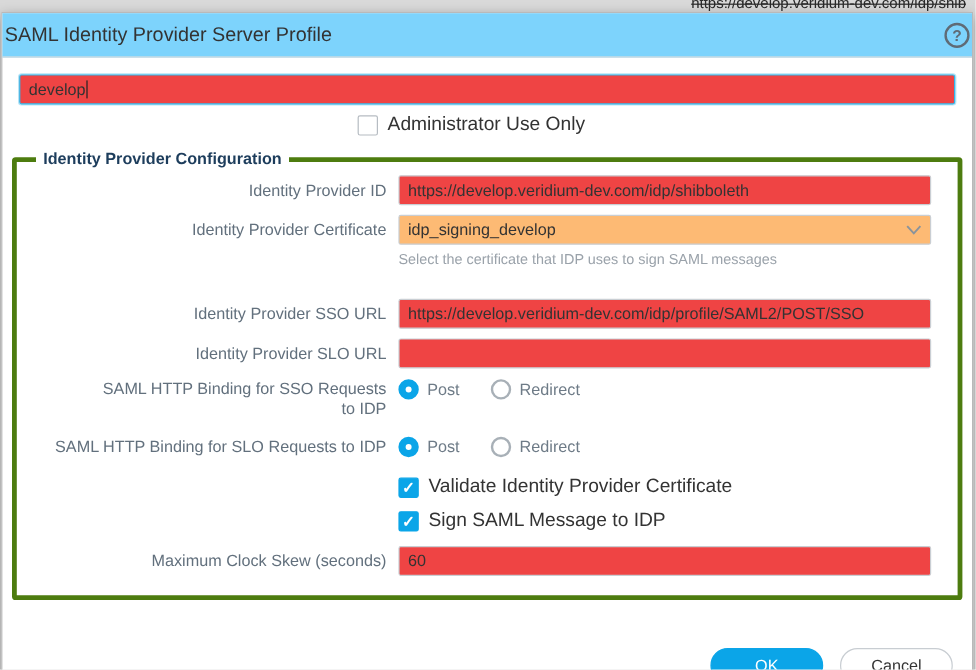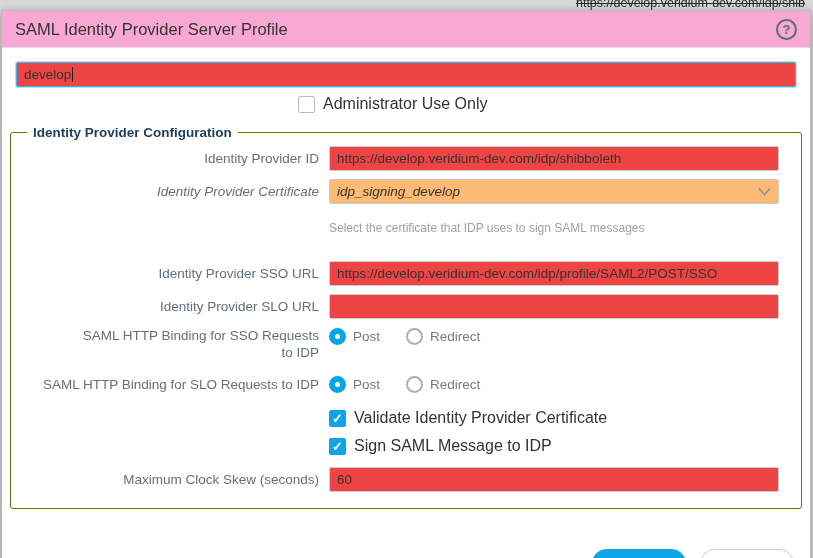--- a/index.html
+++ b/index.html
@@ -20,22 +20,22 @@
     white-space:nowrap;
   }
 
   .dialog {
     position:absolute; top:10px; left:1px; width:810px;
     background:#ffffff; border:1px solid #b9b9b9;
     box-shadow:0 3px 10px rgba(0,0,0,0.35);
   }
   .dialog-header {
     display:flex; align-items:center; justify-content:space-between;
-    background:#f9a8d4; border-bottom:1px solid #dcdcdc;
-    padding:8px 13px; height:37px;
+    background:#7dd3fc; border-bottom:1px solid #dcdcdc;
+    padding:8px 2px; height:37px;
   }
   .dialog-title { font-size:16.5px; color:#333; }
   .help-icon {
     width:21px; height:21px; border:2px solid #5f6b76; border-radius:50%;
     color:#5f6b76; font-size:13px; font-weight:bold;
     display:flex; align-items:center; justify-content:center;
     cursor:pointer; flex:0 0 auto;
   }
 
   .dialog-body { padding:14px 0 0 0; }
@@ -62,21 +62,21 @@
   .selectbox {
     height:25px; border:1px solid #c9ced3; border-radius:2px; background:#fdba74;
     padding:3px 7px; font-size:13.5px; color:#333;
     display:flex; align-items:center; justify-content:space-between; cursor:pointer;
   }
   .chev { flex:0 0 auto; margin-left:6px; }
 
   .help-text { font-size:12px; color:#9aa2aa; margin:3px 14px 12px 0; }
 
   fieldset.group {
-    margin:12px 8px 14px 8px; border:1px solid #4d7c0f; border-radius:3px;
+    margin:12px 8px 14px 8px; border:4px solid #4d7c0f; border-radius:3px;
     padding:6px 8px 14px 8px;
   }
   fieldset.group legend {
     font-size:13.5px; font-weight:bold; color:#1d3d5c; padding:0 6px; margin-left:8px;
   }
 
   
   .checkbox {
     width:17px; height:17px; border:1px solid #b6bcc2; border-radius:2px;
     background:#fff; display:inline-flex; align-items:center; justify-content:center;
@@ -155,21 +155,21 @@
 
         <div class="row">
           <div class="flabel">Identity Provider ID</div>
           <div class="control">
             <div class="textbox">
               <span>https://develop.veridium-dev.com/idp/shibboleth</span>
             </div>
           </div>
         </div>
 
-        <div class="row" style="margin-bottom:14px;font-style:italic;">
+        <div class="row" style="margin-bottom:2px;">
           <div class="flabel">Identity Provider Certificate</div>
           <div class="control">
             <div class="selectbox">
               <span>idp_signing_develop</span>
               <span class="chev">
                 <svg width="13" height="9" viewBox="0 0 13 9">
                     <polyline points="1,1.5 6.5,7.5 12,1.5" fill="none" stroke="#8a939b" stroke-width="1.6"></polyline>
                   </svg>
               </span>
             </div>

